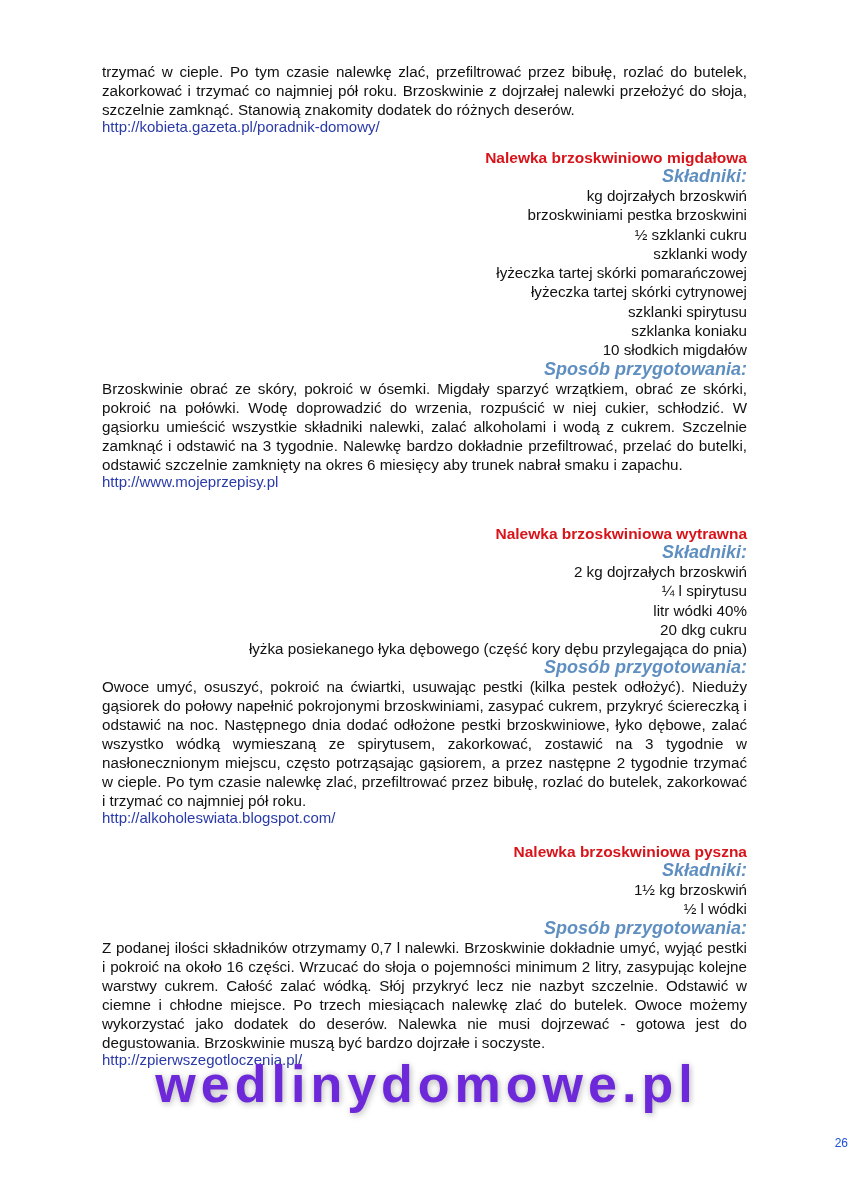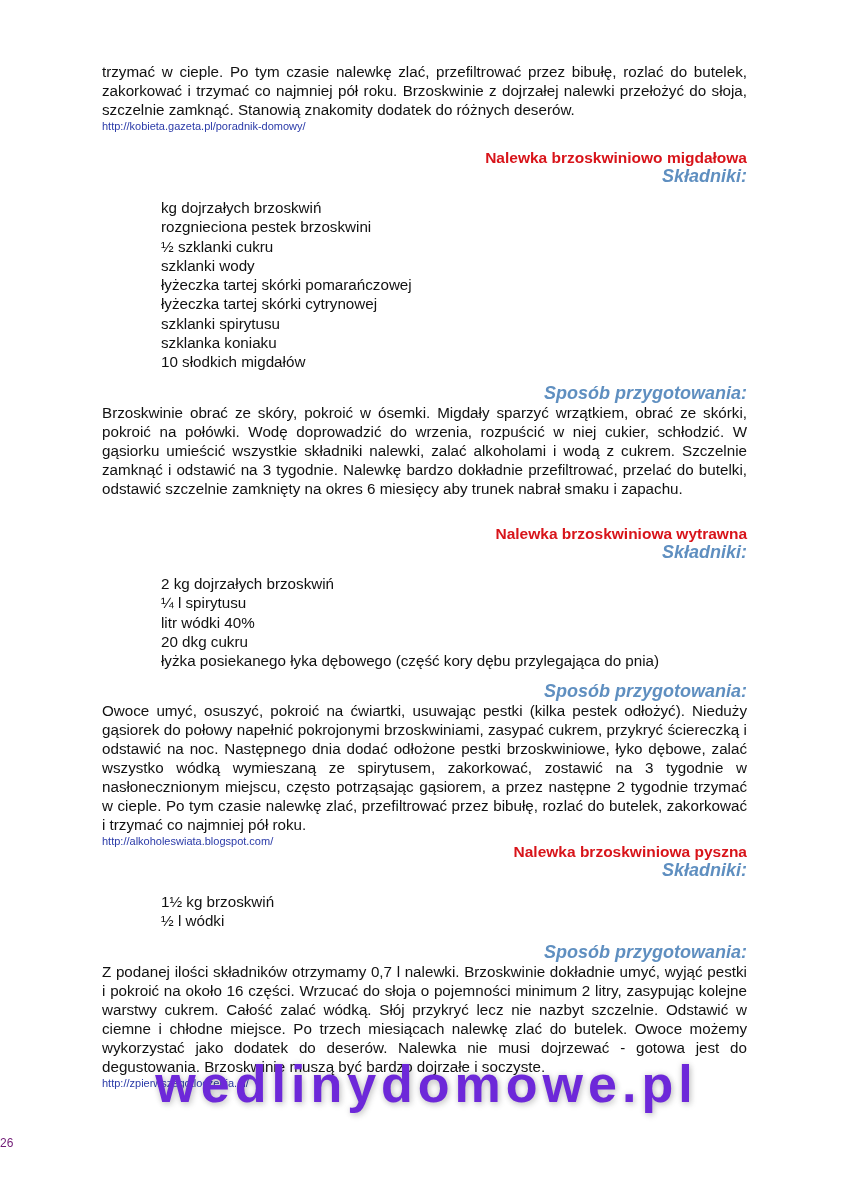--- a/index.html
+++ b/index.html
@@ -5,74 +5,75 @@
   html, body { margin: 0; padding: 0; background: #ffffff; }
   body {
     width: 848px; height: 1200px; position: relative; overflow: hidden;
     font-family: "Liberation Sans", sans-serif; color: #111;
   }
   .page { position: absolute; left: 102px; top: 46px; width: 645px; }
   .para {
     font-size: 15.2px; line-height: 19px; text-align: justify; margin: 0;
   }
   .link {
-    font-size: 11px; line-height: 15px; color: #2a3aa8; display: block; margin: 0;
+    font-size: 15px; line-height: 15px; color: #2a3aa8; display: block; margin: 0;
     text-decoration: none;
   }
   .title {
     text-align: right; color: #d8141a; font-weight: bold; font-size: 15.5px;
     line-height: 19px; margin: 0; padding-left: 20px;
   }
   .label {
     color: #5f8fc0; font-style: italic; font-weight: bold; font-size: 18px;
     line-height: 19px; margin: 0; text-align: right;
   }
-  ul.ing { list-style: none; padding: 0 0 0 47px; margin: 12px; }
+  ul.ing { list-style: none; padding: 0 0 0 47px; margin: 0; text-align: right; }
   ul.ing li { font-size: 15.2px; line-height: 19.3px; }
   .sec1 { position: absolute; top: 16px; }
   .sec2 { position: absolute; top: 102px; }
   .sec3 { position: absolute; top: 478px; }
   .sec4 { position: absolute; top: 796px; }
   .watermark {
     position: absolute; left: 104px; top: 1049px; width: 645px; text-align: center;
     font-size: 52px; font-weight: bold; letter-spacing: 5px; color: #6d28d9;
     text-shadow: 0 0 6px rgba(0,0,0,0.18), 2px 3px 6px rgba(0,0,0,0.14);
     line-height: 70px;
   }
   .pagenum {
-    position: absolute; left: 0; width: 848px; top: 1136px; text-align: left;
-    font-size: 12px; color: #701a75; padding-left: 0px;
+    position: absolute; left: 0; width: 848px; top: 1136px; text-align: right;
+    font-size: 12px; color: #1d4ed8; padding-left: 0px;
   }
 </style>
 </head>
 <body>
 
 <div class="page">
 
   <section class="sec1">
     <p class="para">trzymać w cieple. Po tym czasie nalewkę zlać, przefiltrować przez bibułę, rozlać do butelek, zakorkować i trzymać co najmniej pół roku. Brzoskwinie z dojrzałej nalewki przełożyć do słoja, szczelnie zamknąć. Stanowią znakomity dodatek do różnych deserów.</p>
     <a class="link">http://kobieta.gazeta.pl/poradnik-domowy/</a>
   </section>
 
   <section class="sec2">
     <h2 class="title">Nalewka brzoskwiniowo migdałowa</h2>
     <div class="label">Składniki:</div>
     <ul class="ing">
       <li>kg dojrzałych brzoskwiń</li>
-      <li>rozgnieciona pestek brzoskwini</li>
+      <li>brzoskwiniami pestka brzoskwini</li>
       <li>½ szklanki cukru</li>
       <li>szklanki wody</li>
       <li>łyżeczka tartej skórki pomarańczowej</li>
       <li>łyżeczka tartej skórki cytrynowej</li>
       <li>szklanki spirytusu</li>
       <li>szklanka koniaku</li>
       <li>10 słodkich migdałów</li>
     </ul>
     <div class="label">Sposób przygotowania:</div>
     <p class="para">Brzoskwinie obrać ze skóry, pokroić w ósemki. Migdały sparzyć wrzątkiem, obrać ze skórki, pokroić na połówki. Wodę doprowadzić do wrzenia, rozpuścić w niej cukier, schłodzić. W gąsiorku umieścić wszystkie składniki nalewki, zalać alkoholami i wodą z cukrem. Szczelnie zamknąć i odstawić na 3 tygodnie. Nalewkę bardzo dokładnie przefiltrować, przelać do butelki, odstawić szczelnie zamknięty na okres 6 miesięcy aby trunek nabrał smaku i zapachu.</p>
+    <a class="link">http://www.mojeprzepisy.pl</a>
   </section>
 
   <section class="sec3">
     <h2 class="title">Nalewka brzoskwiniowa wytrawna</h2>
     <div class="label">Składniki:</div>
     <ul class="ing">
       <li>2 kg dojrzałych brzoskwiń</li>
       <li>¼ l spirytusu</li>
       <li>litr wódki 40%</li>
       <li>20 dkg cukru</li>

